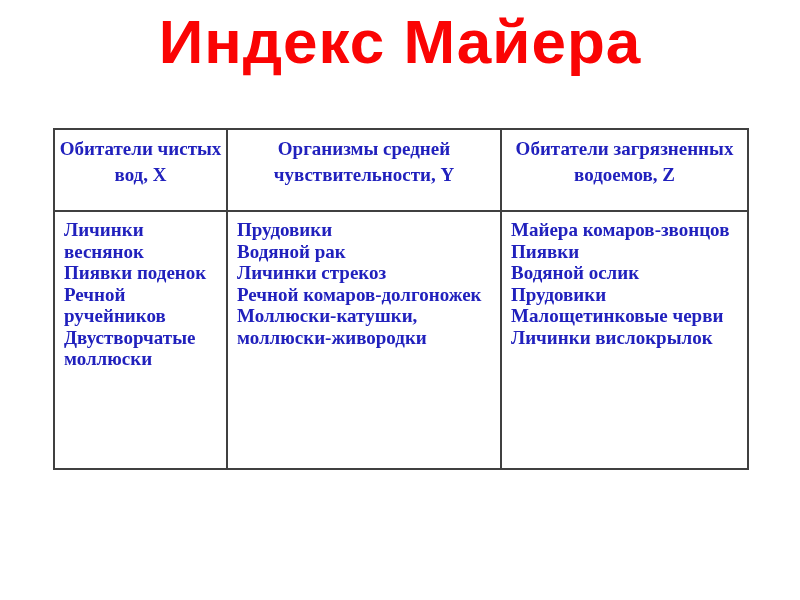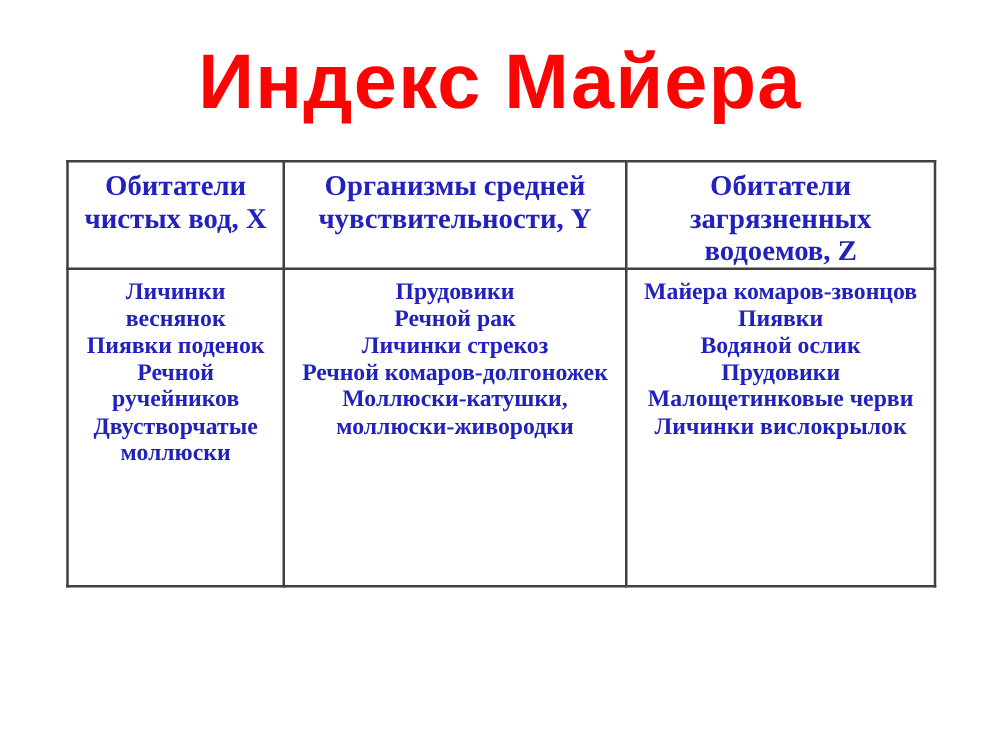--- a/index.html
+++ b/index.html
@@ -12,21 +12,21 @@
   html,body{margin:0;padding:0;}
   body{
     width:800px;height:600px;
     background:var(--bg-color);
     font-family:"Liberation Serif", serif;
     position:relative;
     overflow:hidden;
   }
   .slide-title{
     margin:0;
-    padding-top:32px;
+    padding-top:8px;
     text-align:center;
     color:var(--title-color);
     font-family:"Liberation Sans", sans-serif;
     font-weight:bold;
     font-size:62px;
     line-height:1.1;
     letter-spacing:1px;
   }
   table.mayer-table{
     position:absolute;
@@ -39,29 +39,29 @@
   .mayer-table col.c2{width:274px;}
   .mayer-table col.c3{width:247px;}
   .mayer-table th,.mayer-table td{
     border:2px solid var(--border-color);
     color:var(--text-color);
     font-weight:bold;
     vertical-align:top;
   }
   .mayer-table th{
     height:82px;
-    font-size:23px;
+    font-size:19px;
     line-height:26px;
     text-align:center;
     padding:6px 4px 0 4px;
   }
   .mayer-table td{
     font-size:19px;
     line-height:21.5px;
-    text-align:center;
+    text-align:left;
     padding:7px 9px 0 9px;
   }
   .organism{margin:0;}
 </style>
 </head>
 <body>
 
 <h1 class="slide-title">Индекс Майера</h1>
 
 <table class="mayer-table">
@@ -80,21 +80,21 @@
   <tbody>
     <tr>
       <td>
           <div class="organism">Личинки веснянок</div>
           <div class="organism">Пиявки поденок</div>
           <div class="organism">Речной ручейников</div>
           <div class="organism">Двустворчатые моллюски</div>
         </td>
       <td>
           <div class="organism">Прудовики</div>
-          <div class="organism">Речной рак</div>
+          <div class="organism">Водяной рак</div>
           <div class="organism">Личинки стрекоз</div>
           <div class="organism">Речной комаров-долгоножек</div>
           <div class="organism">Моллюски-катушки, моллюски-живородки</div>
         </td>
       <td>
           <div class="organism">Майера комаров-звонцов</div>
           <div class="organism">Пиявки</div>
           <div class="organism">Водяной ослик</div>
           <div class="organism">Прудовики</div>
           <div class="organism">Малощетинковые черви</div>

